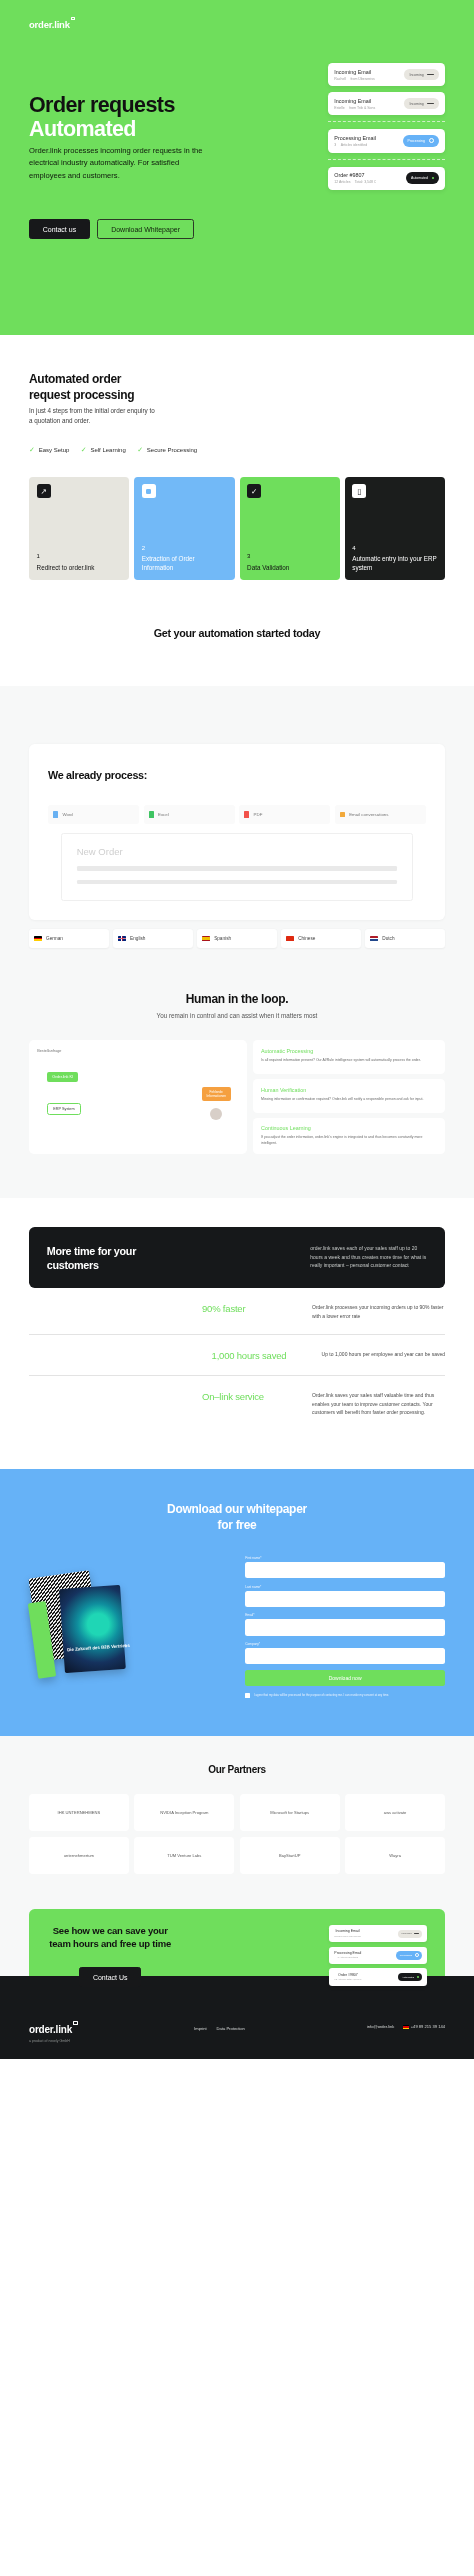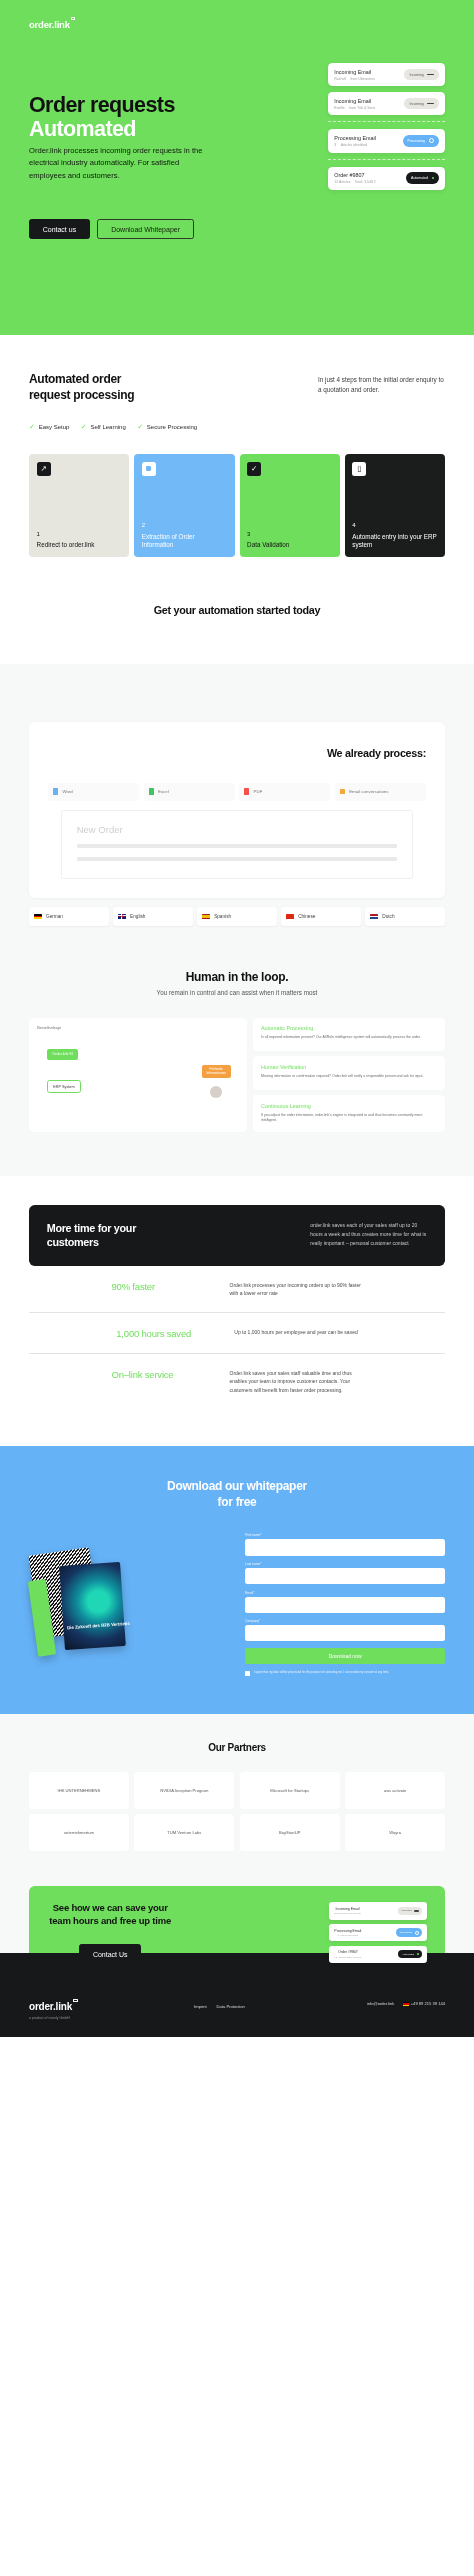--- a/index.html
+++ b/index.html
@@ -27,40 +27,40 @@
   .pill { font-size:3.5px; border-radius:8.2px; padding:3.8px 5px; display:flex; align-items:center; gap:3.8px;}
   .pill-grey { background:#e8e6e0; color:#5d5d5d;}
   .pill-blue { background:#66B2F7; color:#fff;}
   .pill-dark { background:#17181a; color:#fff;}
   .dash { border-top:1.3px dashed #cfeec7; margin:5.7px 0 7px 0; }
   .bar-ico { width:6.3px; height:1.3px; background:#444; border-radius:1.3px;}
   .ring { width:5px; height:5px; border:0.9px solid #fff; border-radius:50%;}
   .dot { width:1.9px; height:1.9px; background:#6FDE5C; border-radius:50%;}
   
   .sec2 { padding:37px 29px 0 29px; }
-  .s2row { display:flex; justify-content:space-between; align-items:flex-start;}
+  .s2row { display:flex; justify-content:space-between; align-items:flex-start;flex-direction:column;}
   .s2h { font-size:12px; font-weight:700; line-height:1.3; letter-spacing:-0.3px; max-width:133px;}
   .s2p { font-size:6.3px; line-height:1.6; color:#3b3b3b; max-width:127px; margin-top:2.5px;}
   .checks { display:flex; gap:11.4px; margin-top:20px; }
   .chk { display:flex; align-items:center; gap:3.8px; font-size:6px; color:#2c2c2c;}
   .chk .tick { color:#6FDE5C; font-size:7px; }
   .steps { display:flex; gap:5px; margin-top:23px; }
   .step { flex:1; border-radius:3.8px; padding:7.6px; height:103px; display:flex; flex-direction:column; justify-content:space-between;}
   .step .sq { width:14px; height:14px; border-radius:2.5px; display:flex; align-items:center; justify-content:center; font-size:7.6px;}
   .step .num { font-size:6px; margin-bottom:4.4px; }
   .step .lbl { font-size:6.3px; line-height:1.35; font-weight:400; }
   .st1 { background:#E6E5DE; color:#111; }
   .st2 { background:#72B9F7; color:#fff; }
   .st3 { background:#6FDE5C; color:#111; }
   .st4 { background:#1B1D1C; color:#fff; }
   .cta-mid { text-align:center; font-size:10.8px; font-weight:700; line-height:1.35; letter-spacing:-0.3px; margin:46px 0 0 0; padding-bottom:46px;}
   
   .sec3 { background:#F7F8F8; padding:58px 29px 44px 29px; }
   .panel { background:#fff; border-radius:5.7px; padding:25px 19px 19px 19px; box-shadow:0 0.6px 2.5px rgba(0,0,0,.04);}
-  .panel-h { text-align:right; font-size:10.8px; font-weight:700; letter-spacing:-0.3px; }
+  .panel-h { text-align:left; font-size:10.8px; font-weight:700; letter-spacing:-0.3px; }
   .ftypes { display:flex; gap:4.4px; margin-top:24px; }
   .ftype { flex:1; background:#FAFAFA; border-radius:2.5px; padding:5.7px 5px; display:flex; align-items:center; gap:4.4px; font-size:4.4px; color:#777;}
   .fico { width:5px; height:7px; border-radius:0.6px; }
   .mock { border:0.6px solid #EFEFEF; border-radius:2.5px; margin:8.9px 12.7px 0 12.7px; padding:12.7px 15px 16.4px 15px;}
   .mock-t { font-size:9.5px; color:#CFCFCF; }
   .mock-l { height:4.4px; background:#E9E9E9; border-radius:1.3px; margin-top:8.9px;}
   .langs { display:flex; gap:4.4px; margin-top:8.9px; }
   .lang { flex:1; background:#fff; border-radius:3.2px; padding:7px 5px; display:flex; align-items:center; gap:4.4px;
           font-size:4.7px; color:#444; box-shadow:0 0.6px 1.9px rgba(0,0,0,.05);}
   .flag { width:7.6px; height:5px; border-radius:0.6px; overflow:hidden; display:block; flex:none;}
@@ -77,21 +77,21 @@
   .avatar { width:12px; height:12px; border-radius:50%; background:#D8CFC8; display:block;}
   .flist { flex:1; display:flex; flex-direction:column; gap:5px;}
   .fcard { background:#fff; border-radius:4.4px; padding:7.6px 8.2px; flex:1;}
   .fcard h4 { font-size:5.4px; color:#6FDE5C; font-weight:400; margin-bottom:3.8px;}
   .fcard p { font-size:3.5px; line-height:1.65; color:#6b6b6b;}
   
   .sec5 { padding:29px 29px 38px 29px; }
   .dark { background:#16181A; border-radius:5.7px; padding:16.4px 17.7px; display:flex; justify-content:space-between; gap:15px;}
   .dark h3 { color:#fff; font-size:10.8px; font-weight:700; line-height:1.3; letter-spacing:-0.3px; max-width:101px;}
   .dark p { color:#C9CCCB; font-size:5px; line-height:1.75; max-width:117px;}
-  .stat { display:flex; justify-content:center; gap:23px; padding:15px 0 14px 0; border-bottom:0.6px solid #E3E3E3;}
+  .stat { display:flex; justify-content:flex-end; gap:15px; padding:15px 0 14px 0; border-bottom:0.6px solid #E3E3E3;}
   .stat:first-of-type { border-top:0; }
   .stat h4 { font-size:9.5px; color:#6FDE5C; font-weight:400; letter-spacing:-0.2px; min-width:95px;}
   .stat p { font-size:5px; line-height:1.7; color:#4a4a4a; max-width:133px;}
   
   .sec6 { background:#66B2F7; padding:32px 29px 38px 29px; }
   .s6h { text-align:center; color:#fff; font-size:12px; font-weight:700; line-height:1.35; letter-spacing:-0.3px;}
   .s6body { display:flex; gap:16.4px; margin-top:23px; align-items:center;}
   .books { flex:1; position:relative; height:114px;}
   .book { position:absolute; border-radius:1.9px; box-shadow:0 3.8px 8.9px rgba(0,0,0,.22);}
   .book1 { width:61px; height:84px; left:5px; top:3.8px; transform:rotate(-8deg);

